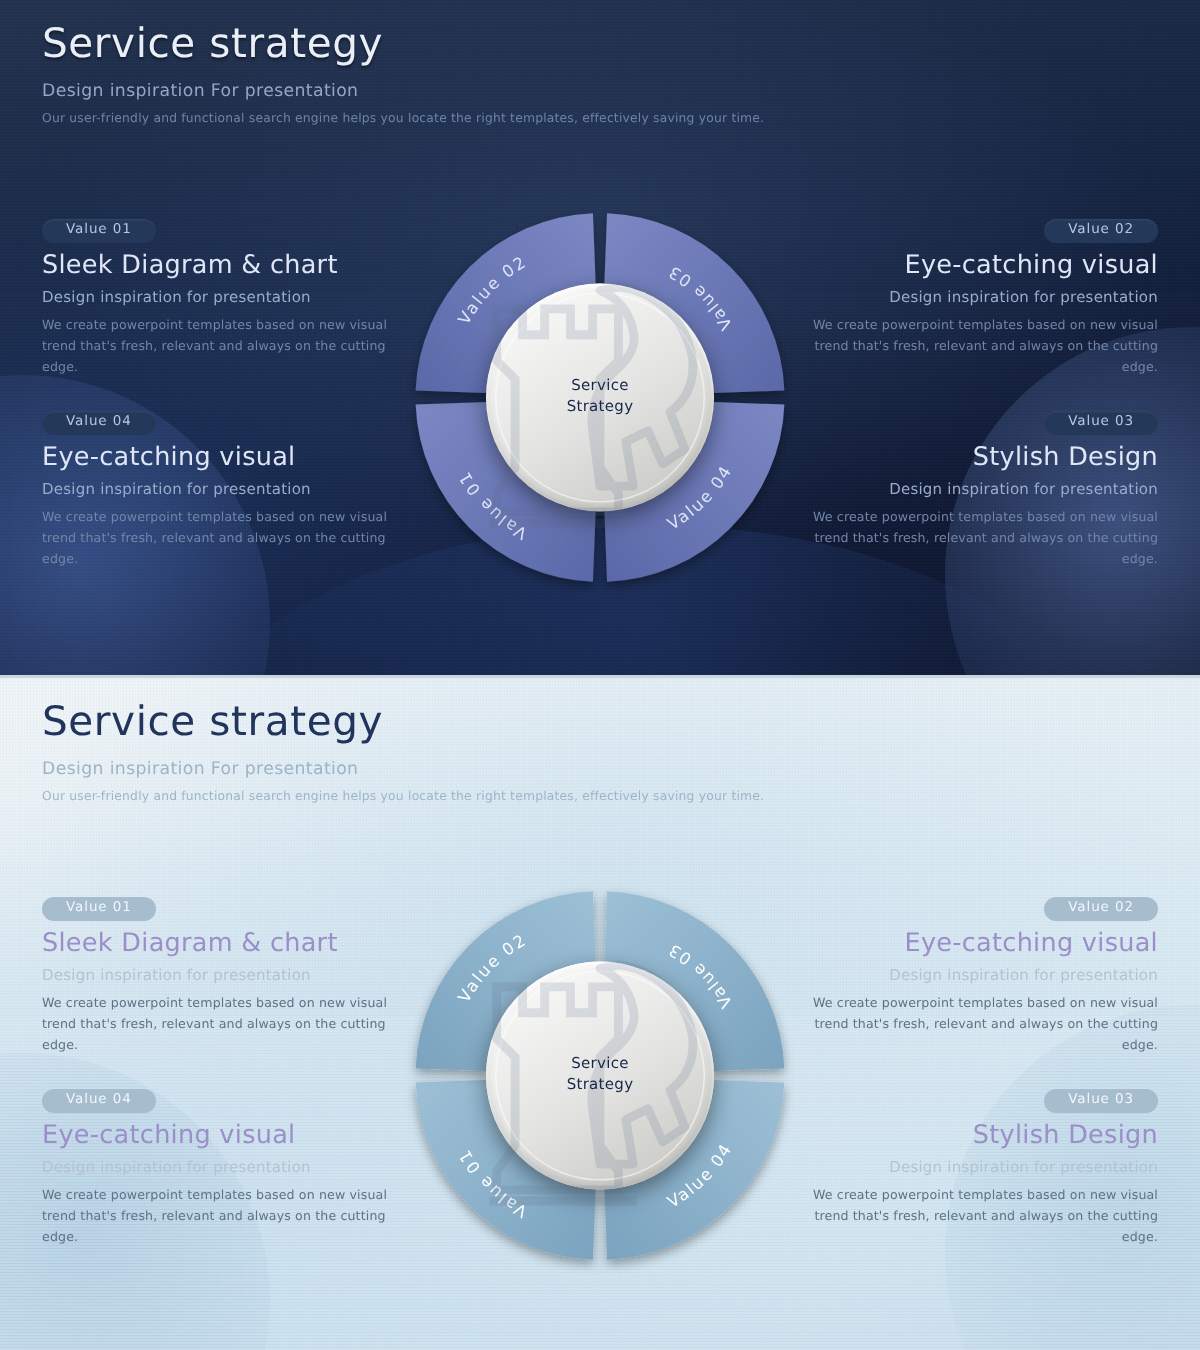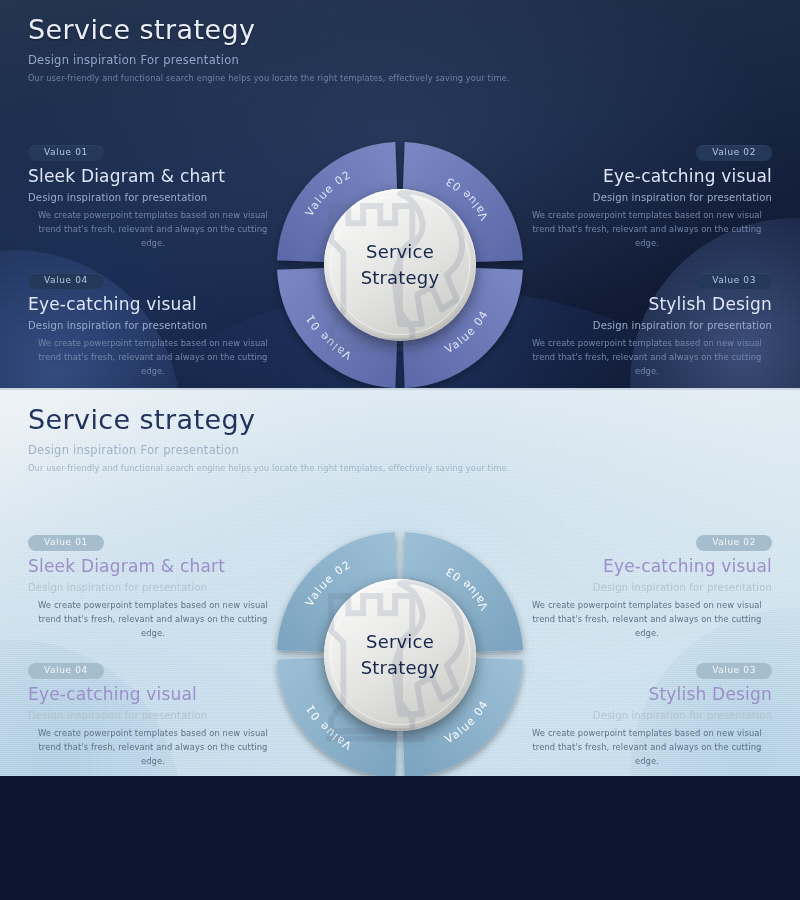--- a/index.html
+++ b/index.html
@@ -2,21 +2,21 @@
 <html><head>
 <meta charset="utf-8">
 <title>Service strategy</title>
 <style>
   * { margin:0; padding:0; box-sizing:border-box; }
   html,body { width:800px; height:900px; }
   body {
     font-family:"DejaVu Sans","Liberation Sans",sans-serif;
     background:#0b1530; overflow:hidden;
   }
-  .slide { position:relative; width:800px; height:388px; overflow:hidden; }
+  .slide { position:relative; width:800px; height:450px; overflow:hidden; }
 
   
   .slide.dark {
     background:
       radial-gradient(ellipse 520px 300px at 50% 34%, rgba(46,66,106,.55) 0%, rgba(28,44,78,0) 70%),
       radial-gradient(ellipse 700px 420px at 12% 78%, rgba(31,56,108,.50) 0%, rgba(16,28,58,0) 68%),
       linear-gradient(168deg,#22324f 0%,#1b2a46 22%,#152441 45%,#101b37 68%,#0a1228 100%);
   }
   .slide.dark::after{
     content:""; position:absolute; inset:0; pointer-events:none;
@@ -81,21 +81,21 @@
   .light .badge{ background:#a6bdce; color:#f2f7fa; }
 
   .vhead{ font-size:17px; font-weight:400; margin-top:6px; letter-spacing:.2px; line-height:1.15; }
   .dark .vhead{ color:#dfe6f6; }
   .light .vhead{ color:#9b8ec9; }
 
   .vsub{ font-size:10px; margin-top:5px; letter-spacing:.15px; }
   .dark .vsub{ color:#9aaccb; }
   .light .vsub{ color:#b3c3cf; }
 
-  .vbody{ font-size:8.4px; line-height:1.72; margin-top:5px; letter-spacing:.1px;text-align:center; }
+  .vbody{ font-size:8.4px; line-height:1.72; margin-top:5px; letter-spacing:.1px; }
   .dark .vbody{ color:#7386a8; }
   .light .vbody{ color:#5d7285; }
 
   
   .donut{ position:absolute; left:277px; top:142px; width:246px; height:246px; z-index:5; }
   .donut svg{ display:block; width:246px; height:246px; overflow:visible; }
   .seg-label{ font-family:"DejaVu Sans","Liberation Sans",sans-serif;
               font-size:11px; letter-spacing:1.3px; }
   .dark .seg-label{ fill:#dfe5f6; }
   .light .seg-label{ fill:#ffffff; }
@@ -110,21 +110,21 @@
       inset 0 -3px 6px rgba(0,0,0,.13);
     display:flex; align-items:center; justify-content:center;
   }
   .hub::before{
     content:""; position:absolute; inset:6px; border-radius:50%;
     border:1px solid rgba(255,255,255,.55); pointer-events:none;
   }
   .hub-mark{ position:absolute; left:50%; top:50%;
     transform:translate(-50%,-50%); width:104px; height:104px; opacity:.17; }
   .hub-text{ position:relative; z-index:2; text-align:center;
-    font-size:18px; line-height:1.45; color:#17274c; letter-spacing:.2px; }
+    font-size:10px; line-height:1.45; color:#17274c; letter-spacing:.2px; }
 </style>
 </head>
 <body>
 
   <section class="slide dark">
     <div class="blob blob-l"></div>
     <div class="blob blob-r"></div>
     <div class="blob blob-b"></div>
 
     <div class="header">

